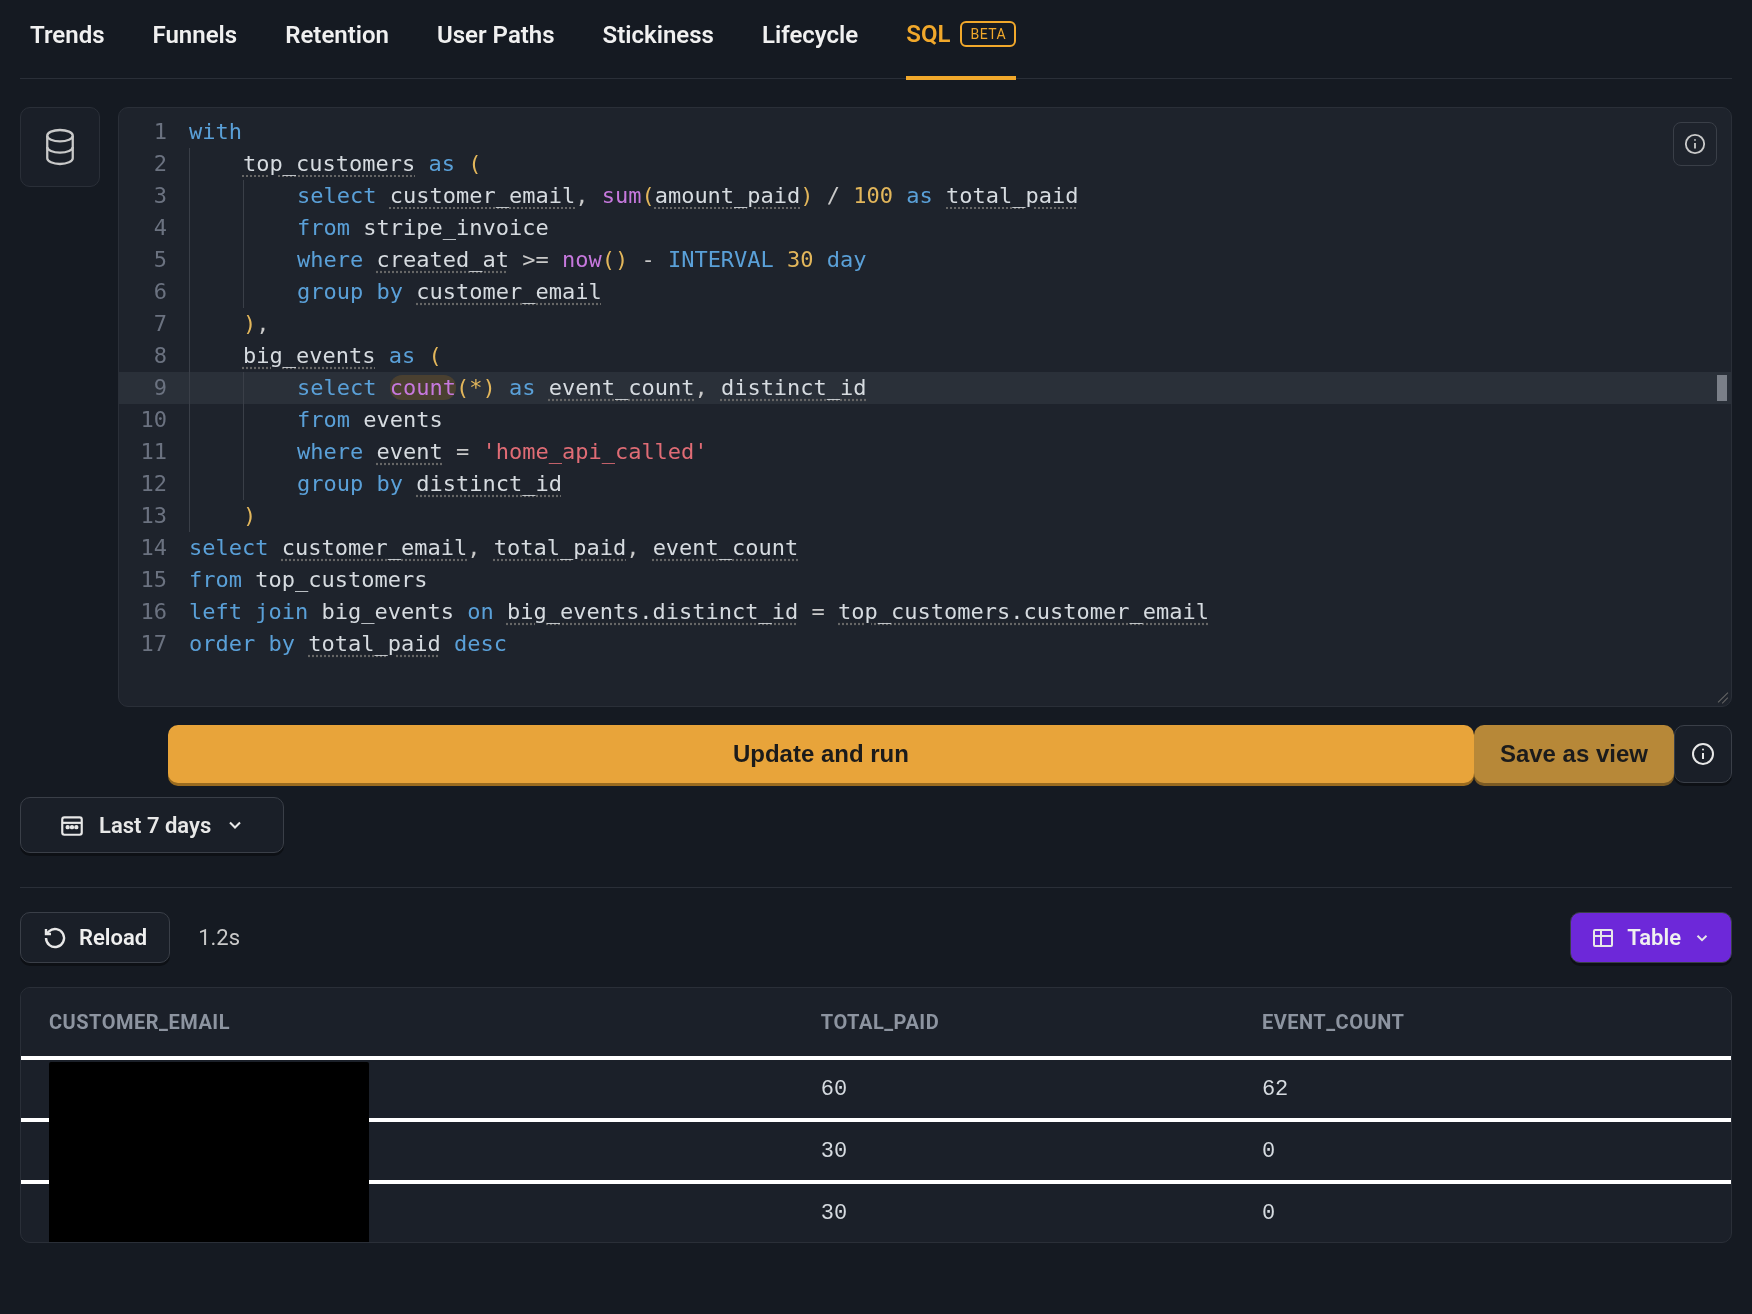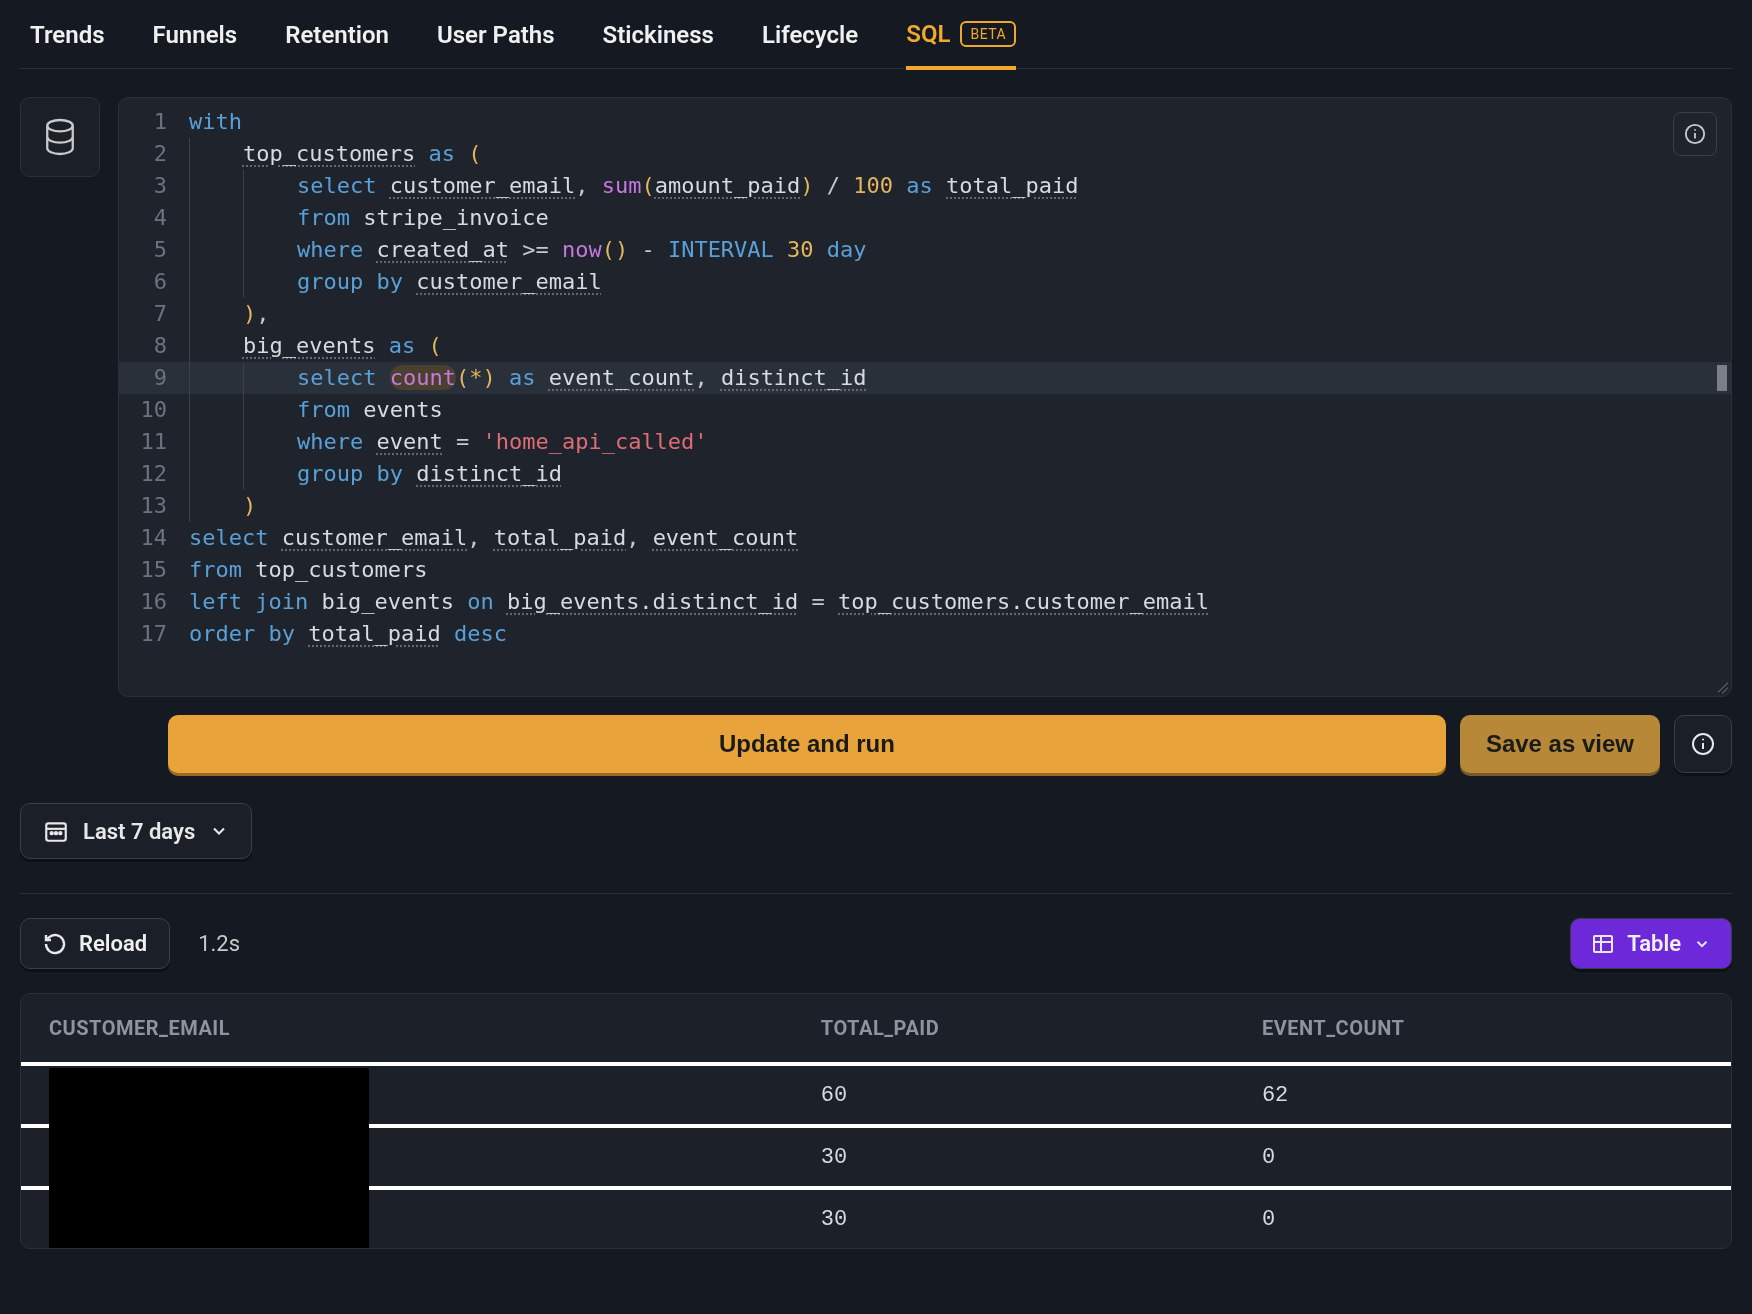--- a/index.html
+++ b/index.html
@@ -17,21 +17,21 @@
   .tabs {
     display: flex;
     align-items: center;
     gap: 48px;
     padding: 20px 10px 0 10px;
     border-bottom: 1px solid #2a2f38;
     font-size: 24px;
     font-weight: 600;
   }
   .tab {
-    padding-bottom: 18px;
+    padding-bottom: 28px;
     color: #f0f0f0;
     cursor: pointer;
     display: flex;
     align-items: center;
     gap: 10px;
   }
   .tab.active {
     color: #f1a82b;
     border-bottom: 4px solid #f1a82b;
     margin-bottom: -2px;
@@ -143,21 +143,20 @@
   .str  { color: #e06c75; }
   .op   { color: #c9c9c9; }
   .id   { color: #d6dbe0; }
   .pn   { color: #e2b65b; }     
   .kw2  { color: #5aa0d8; margin-top: 15px; }     
   .id-u { color: #d6dbe0; text-decoration: underline dotted #666; text-underline-offset: 4px; }
 
   
   .btn-row {
     display: flex;
-    gap: 14px;
     margin: 18px 0 0 148px;
     align-items: flex-start;
   }
   .btn-primary {
     flex: 1;
     background: #e8a43a;
     color: #1b1b1b;
     font-size: 24px;
     font-weight: 600;
     border: none;
@@ -185,27 +184,27 @@
     border-radius: 10px;
     display: flex;
     align-items: center;
     justify-content: center;
     background: #1a1f28;
     box-shadow: 0 3px 0 #0d1015;
   }
 
   
   .daterange {
-    margin-top: 30px;
+    margin-top: 14px;
     display: inline-flex;
     align-items: center;
     gap: 14px;
     border: 1px solid #3a3f48;
     border-radius: 10px;
-    padding: 14px 22px;
+    padding: 14px 38px;
     background: #1a1f28;
     font-size: 22px;
     font-weight: 600;
     box-shadow: 0 3px 0 #0d1015;
   }
 
   hr.sep {
     border: none;
     border-top: 1px solid #2a2f38;
     margin-top: 34px;

